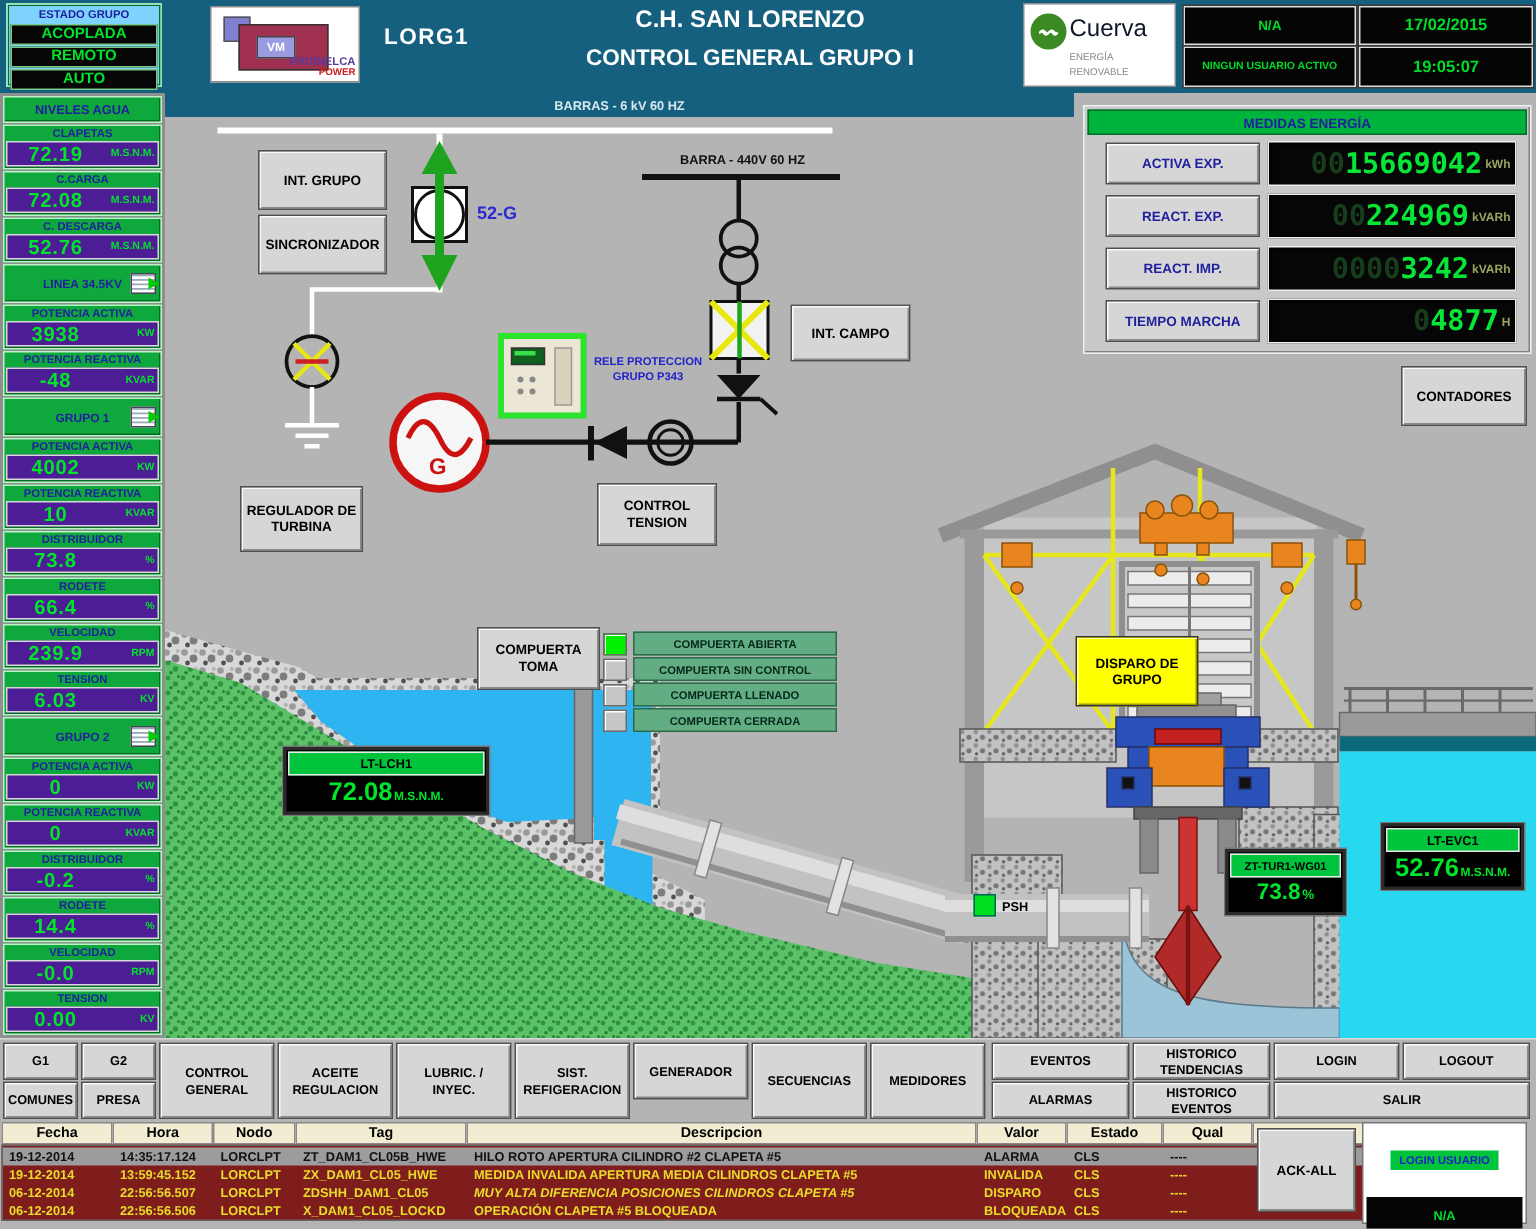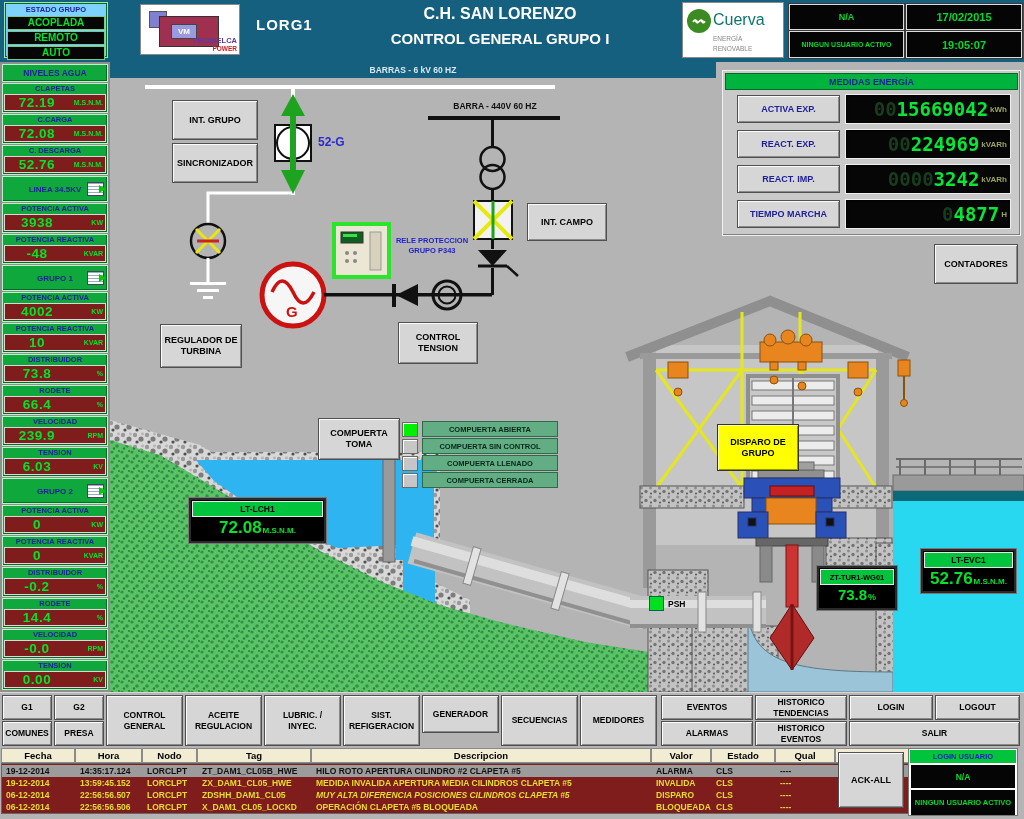--- a/index.html
+++ b/index.html
@@ -17,21 +17,21 @@
                    text-align:center;height:12px;line-height:12px;margin-top:1px;}
   .wlogo{position:absolute;background:#fff;border:1px solid #8a8a8a;box-sizing:border-box;}
   
   #sidebar{position:absolute;left:0;top:62px;width:110px;height:630px;background:#8f8f8f;padding:2px 1px;box-sizing:border-box;}
   .sb-title{height:16px;margin:0 1px 1px 1px;background:#0fa83c;border:1px solid #bdf2c9;box-shadow:inset -1px -1px 0 #076a24;
             color:#20209e;font-size:8.5px;font-weight:bold;display:flex;align-items:center;justify-content:center;}
   .sb-measure{height:30px;margin:0 1px 1px 1px;background:#0fa83c;border:1px solid #bdf2c9;
               box-shadow:inset -1px -1px 0 #076a24;box-sizing:border-box;}
   .sb-label{height:10px;color:#20209e;font-size:7.5px;font-weight:bold;text-align:center;line-height:10px;
             white-space:nowrap;overflow:hidden;}
-  .sb-valbox{height:17px;margin:0 1px;background:#7f1d1d;border:1px solid #d8d8d8;display:flex;align-items:center;box-sizing:border-box;}
+  .sb-valbox{height:17px;margin:0 1px;background:#4c1d95;border:1px solid #d8d8d8;display:flex;align-items:center;box-sizing:border-box;}
   .sb-val{flex:1;color:#00e42a;font-size:13.5px;font-weight:bold;text-align:center;letter-spacing:.5px;}
   .sb-unit{width:34px;color:#00e42a;font-size:7px;font-weight:bold;text-align:right;padding-right:2px;}
   .sb-link{height:24px;margin:0 1px 1px 1px;background:#0fa83c;border:1px solid #bdf2c9;box-shadow:inset -1px -1px 0 #076a24;
            color:#20209e;font-size:8px;font-weight:bold;display:flex;align-items:center;justify-content:center;position:relative;}
   .lnk-icon{position:absolute;right:3px;top:5px;width:15px;height:12px;background:#fff;border:1px solid #445;
             background-image:linear-gradient(#9ab 1px,transparent 1px);background-size:100% 3px;}
   .lnk-icon:after{content:"";position:absolute;right:-3px;top:2px;border-left:7px solid #0c0;
                   border-top:4px solid transparent;border-bottom:4px solid transparent;}
   
   .btn3d{position:absolute;background:#d6d6d6;border:1px solid #505050;
@@ -69,21 +69,21 @@
   #nav{position:absolute;left:0;top:692px;width:1024px;height:55px;background:#b4b4b4;border-top:1px solid #d8d8d8;}
   
   #alarm{position:absolute;left:0;top:747px;width:895px;height:72px;background:#b4b4b4;}
   .th{position:absolute;top:1px;height:15px;background:#f2ecd2;border:1px solid #8a8a8a;box-sizing:border-box;
       font-size:9.5px;font-weight:bold;color:#000;display:flex;align-items:center;justify-content:center;}
   #tbl-body{position:absolute;left:1px;top:16px;width:966px;height:49px;background:#7f1d1d;border:1px solid #666;}
   .tr{position:absolute;left:0;width:100%;height:12px;display:flex;font-size:8.5px;font-weight:bold;color:#e8dc2a;}
   .tr.sel{background:#9c9c9c;color:#111;}
   .td{overflow:hidden;white-space:nowrap;padding-left:4px;box-sizing:border-box;line-height:12px;}
   #login-panel{position:absolute;left:908px;top:1px;width:110px;height:68px;background:#fff;border:1px solid #777;box-sizing:border-box;}
-  #login-panel .hd{height:13px;margin:1px;background:#00c43c;color:#2020c0;font-size:7.5px;font-weight:bold;
+  #login-panel .hd{height:13px;margin:18px;background:#00c43c;color:#2020c0;font-size:7.5px;font-weight:bold;
                    display:flex;align-items:center;justify-content:center;}
   #login-panel .bx{margin:2px;background:#050505;color:#00dc28;font-weight:bold;display:flex;align-items:center;
                    justify-content:center;text-align:center;}
 </style>
 </head>
 <body>
 
 <div id="header">
   <div id="estado-panel">
     <div class="t">ESTADO GRUPO</div>
@@ -96,21 +96,21 @@
     <div style="position:absolute;left:18px;top:11px;width:58px;height:29px;background:#a03050;border:1px solid #333;"></div>
     <div style="position:absolute;left:30px;top:19px;width:24px;height:13px;background:#9a9ae0;border:1px solid #444;color:#fff;font-size:8px;font-weight:bold;text-align:center;line-height:13px;">VM</div>
     <div style="position:absolute;right:2px;bottom:9px;color:#5a3a9a;font-size:7.5px;font-weight:bold;">PROINELCA</div>
     <div style="position:absolute;right:2px;bottom:2px;color:#cc2222;font-size:6.5px;font-weight:bold;">POWER</div>
   </div>
   <div class="abs" style="left:256px;top:16px;color:#fff;font-size:15px;font-weight:bold;letter-spacing:1px;">LORG1</div>
   <div class="abs" style="left:330px;top:5px;width:340px;text-align:center;color:#fff;font-size:16px;font-weight:bold;">C.H. SAN LORENZO</div>
   <div class="abs" style="left:330px;top:30px;width:340px;text-align:center;color:#fff;font-size:15px;font-weight:bold;">CONTROL GENERAL GRUPO I</div>
   <div class="wlogo" style="left:682px;top:2px;width:102px;height:56px;">
     <div style="position:absolute;left:4px;top:6px;width:24px;height:24px;border-radius:50%;background:#3c8a22;color:#fff;font-size:12px;font-weight:bold;text-align:center;line-height:24px;">〰</div>
-    <div style="position:absolute;left:30px;top:8px;font-size:16px;color:#0f766e;">Cuerva</div>
+    <div style="position:absolute;left:30px;top:8px;font-size:16px;color:#0f172a;">Cuerva</div>
     <div style="position:absolute;left:30px;top:32px;font-size:6.5px;color:#888;">ENERGÍA</div>
     <div style="position:absolute;left:30px;top:42px;font-size:6.5px;color:#888;">RENOVABLE</div>
   </div>
   <div class="info-box" style="left:789px;top:4px;width:113px;height:24px;font-size:9px;">N/A</div>
   <div class="info-box" style="left:906px;top:4px;width:114px;height:24px;font-size:11px;">17/02/2015</div>
   <div class="info-box" style="left:789px;top:31px;width:113px;height:25px;font-size:7px;">NINGUN USUARIO ACTIVO</div>
   <div class="info-box" style="left:906px;top:31px;width:114px;height:25px;font-size:11px;">19:05:07</div>
 </div>
 
 <div id="sidebar">

